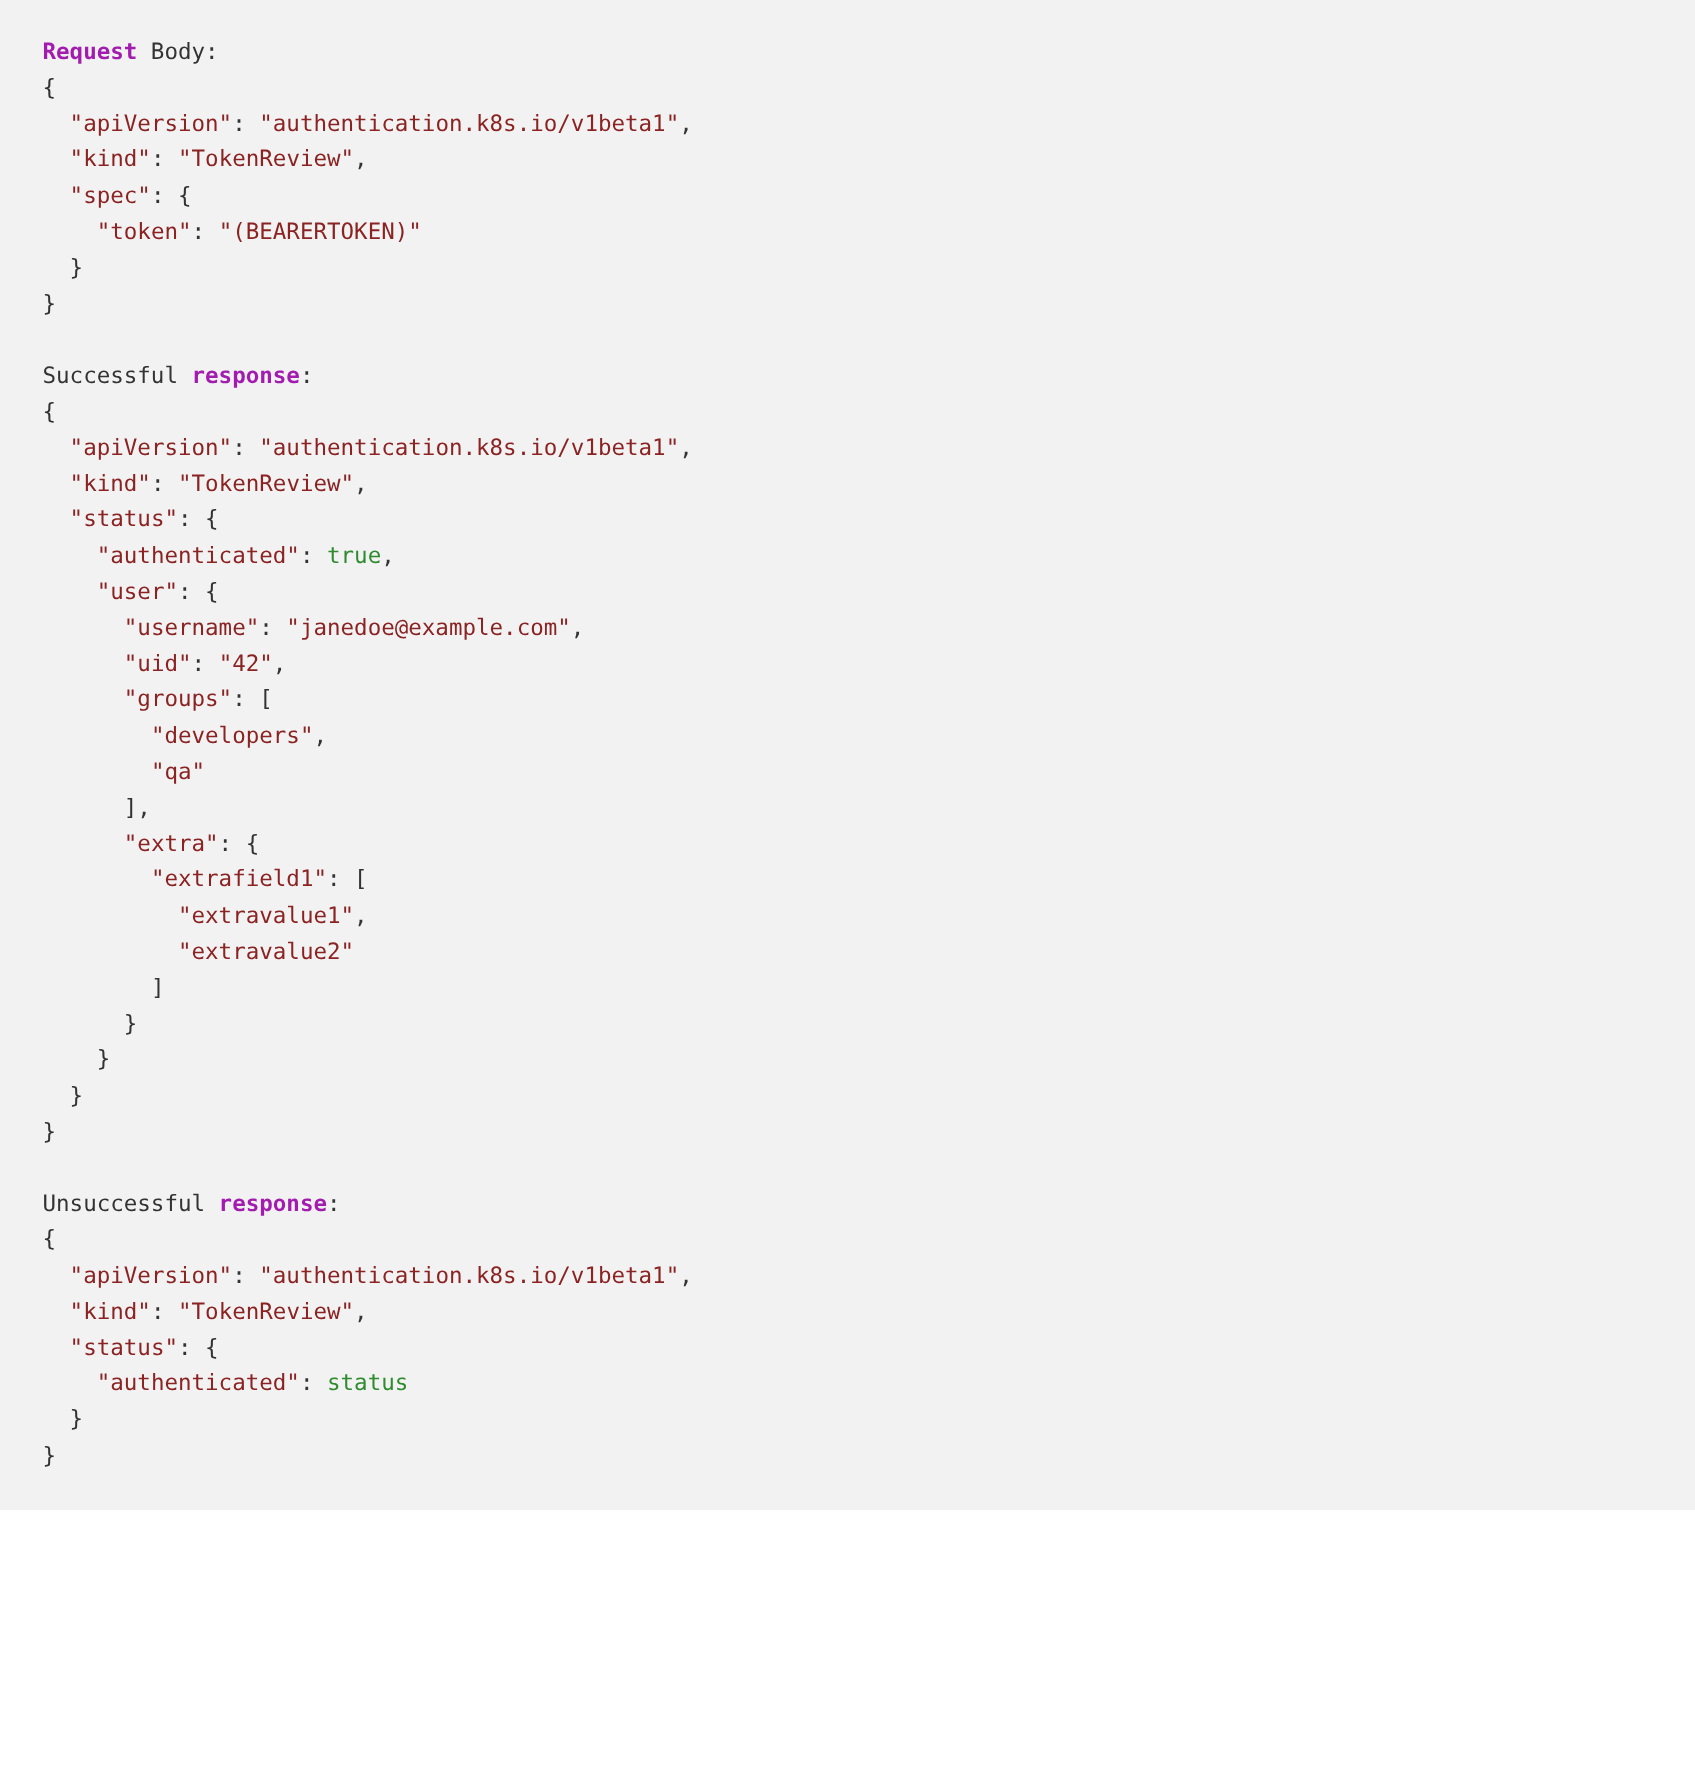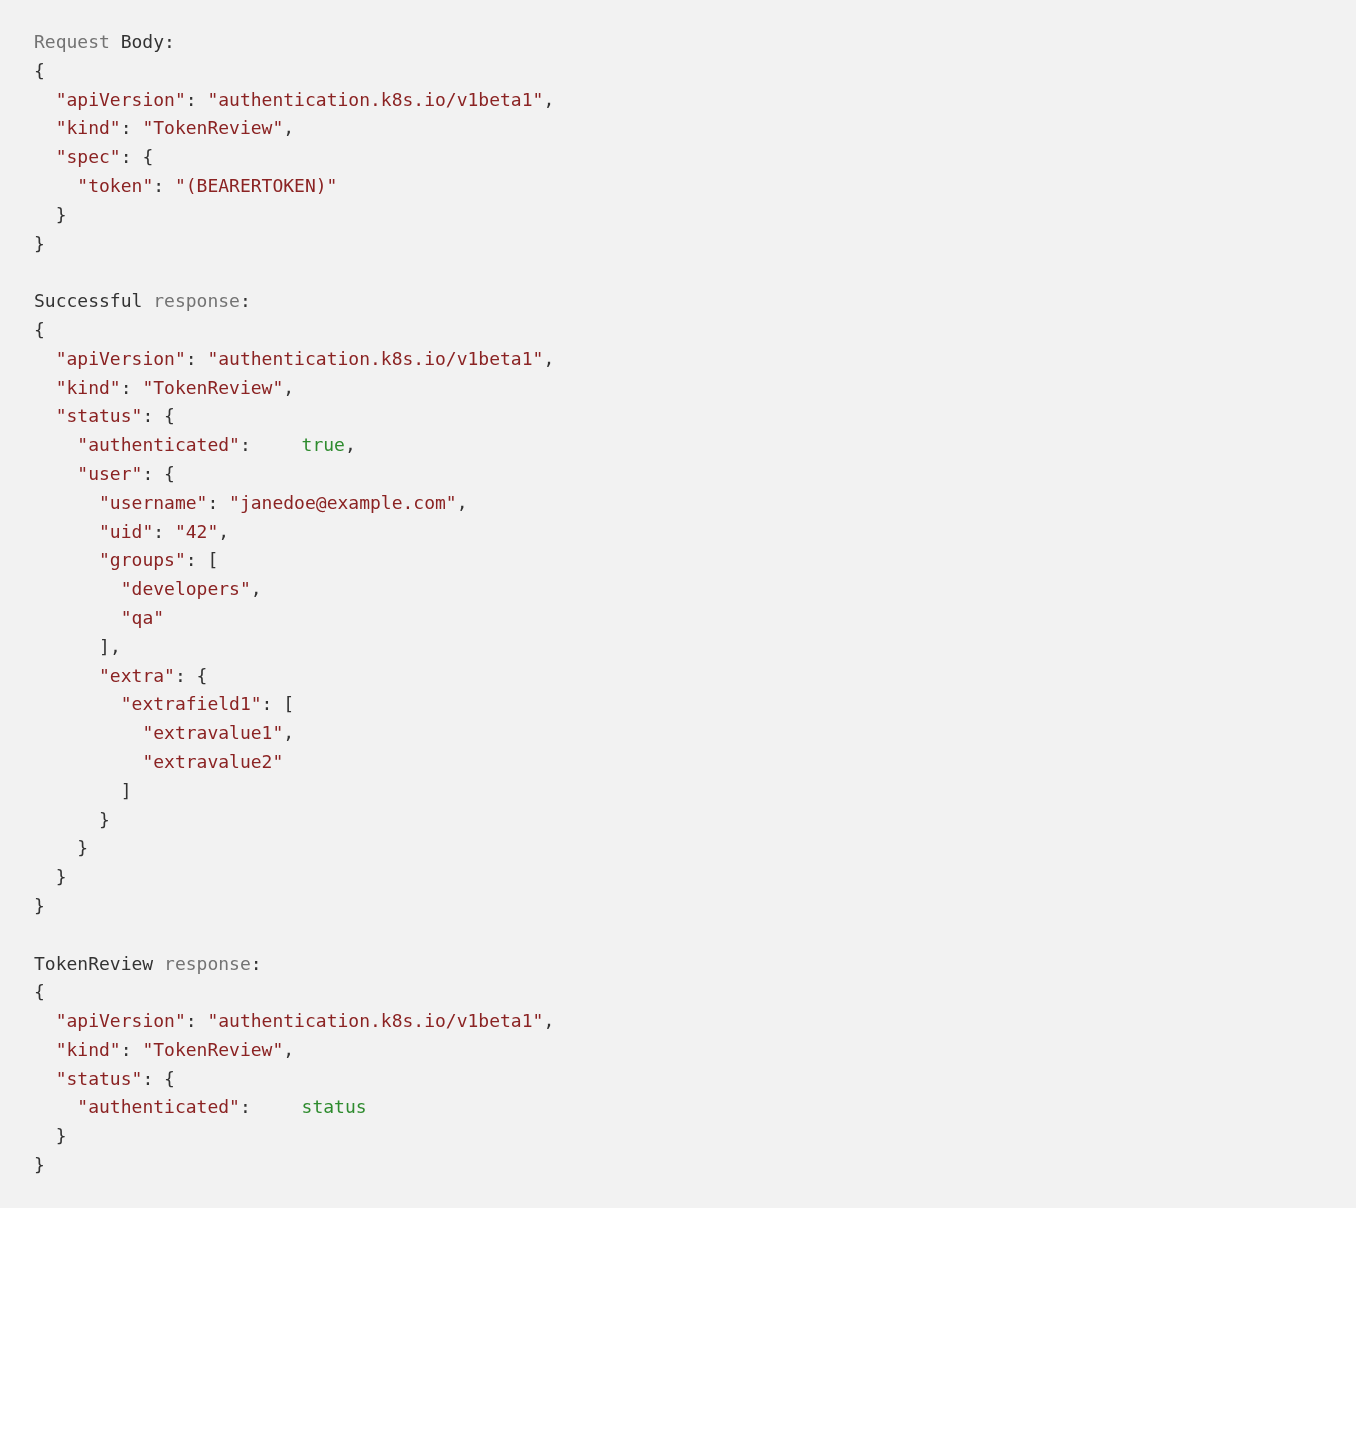--- a/index.html
+++ b/index.html
@@ -10,25 +10,25 @@
     }
     .code-block {
       background: #f2f2f2;
       padding: 28px 34px;
       font-size: 18px;
       line-height: 1.6;
       color: #333333;
       margin: 0;
       white-space: pre;
     }
-    .bold { font-weight: 400; color: #737373; }
+    .bold { font-weight: 700; color: #a21caf; }
     .key { color: #8b2323; }
     .punct { color: #333; }
     .str { color: #8b2323; }
-    .boolv { color: #2e8b2e; margin-left: 40px; }
+    .boolv { color: #2e8b2e; }
   </style>
 </head>
 <body>
 
 <pre class="code-block"><span class="bold">Request</span><span> Body:</span>
 <span class="punct">{</span>
   <span class="key">"apiVersion"</span><span class="punct">: </span><span class="str">"authentication.k8s.io/v1beta1"</span><span class="punct">,</span>
   <span class="key">"kind"</span><span class="punct">: </span><span class="str">"TokenReview"</span><span class="punct">,</span>
   <span class="key">"spec"</span><span class="punct">: </span><span class="punct">{</span>
     <span class="key">"token"</span><span class="punct">: </span><span class="str">"(BEARERTOKEN)"</span>
@@ -51,21 +51,21 @@
       <span class="key">"extra"</span><span class="punct">: </span><span class="punct">{</span>
         <span class="key">"extrafield1"</span><span class="punct">: </span><span class="punct">[</span>
           <span class="str">"extravalue1"</span><span class="punct">,</span>
           <span class="str">"extravalue2"</span>
         <span class="punct">]</span>
       <span class="punct">}</span>
     <span class="punct">}</span>
   <span class="punct">}</span>
 <span class="punct">}</span>
 
-<span>TokenReview </span><span class="bold">response</span><span>:</span>
+<span>Unsuccessful </span><span class="bold">response</span><span>:</span>
 <span class="punct">{</span>
   <span class="key">"apiVersion"</span><span class="punct">: </span><span class="str">"authentication.k8s.io/v1beta1"</span><span class="punct">,</span>
   <span class="key">"kind"</span><span class="punct">: </span><span class="str">"TokenReview"</span><span class="punct">,</span>
   <span class="key">"status"</span><span class="punct">: </span><span class="punct">{</span>
     <span class="key">"authenticated"</span><span class="punct">: </span><span class="boolv">status</span>
   <span class="punct">}</span>
 <span class="punct">}</span>
 </pre>
 
 </body></html>

